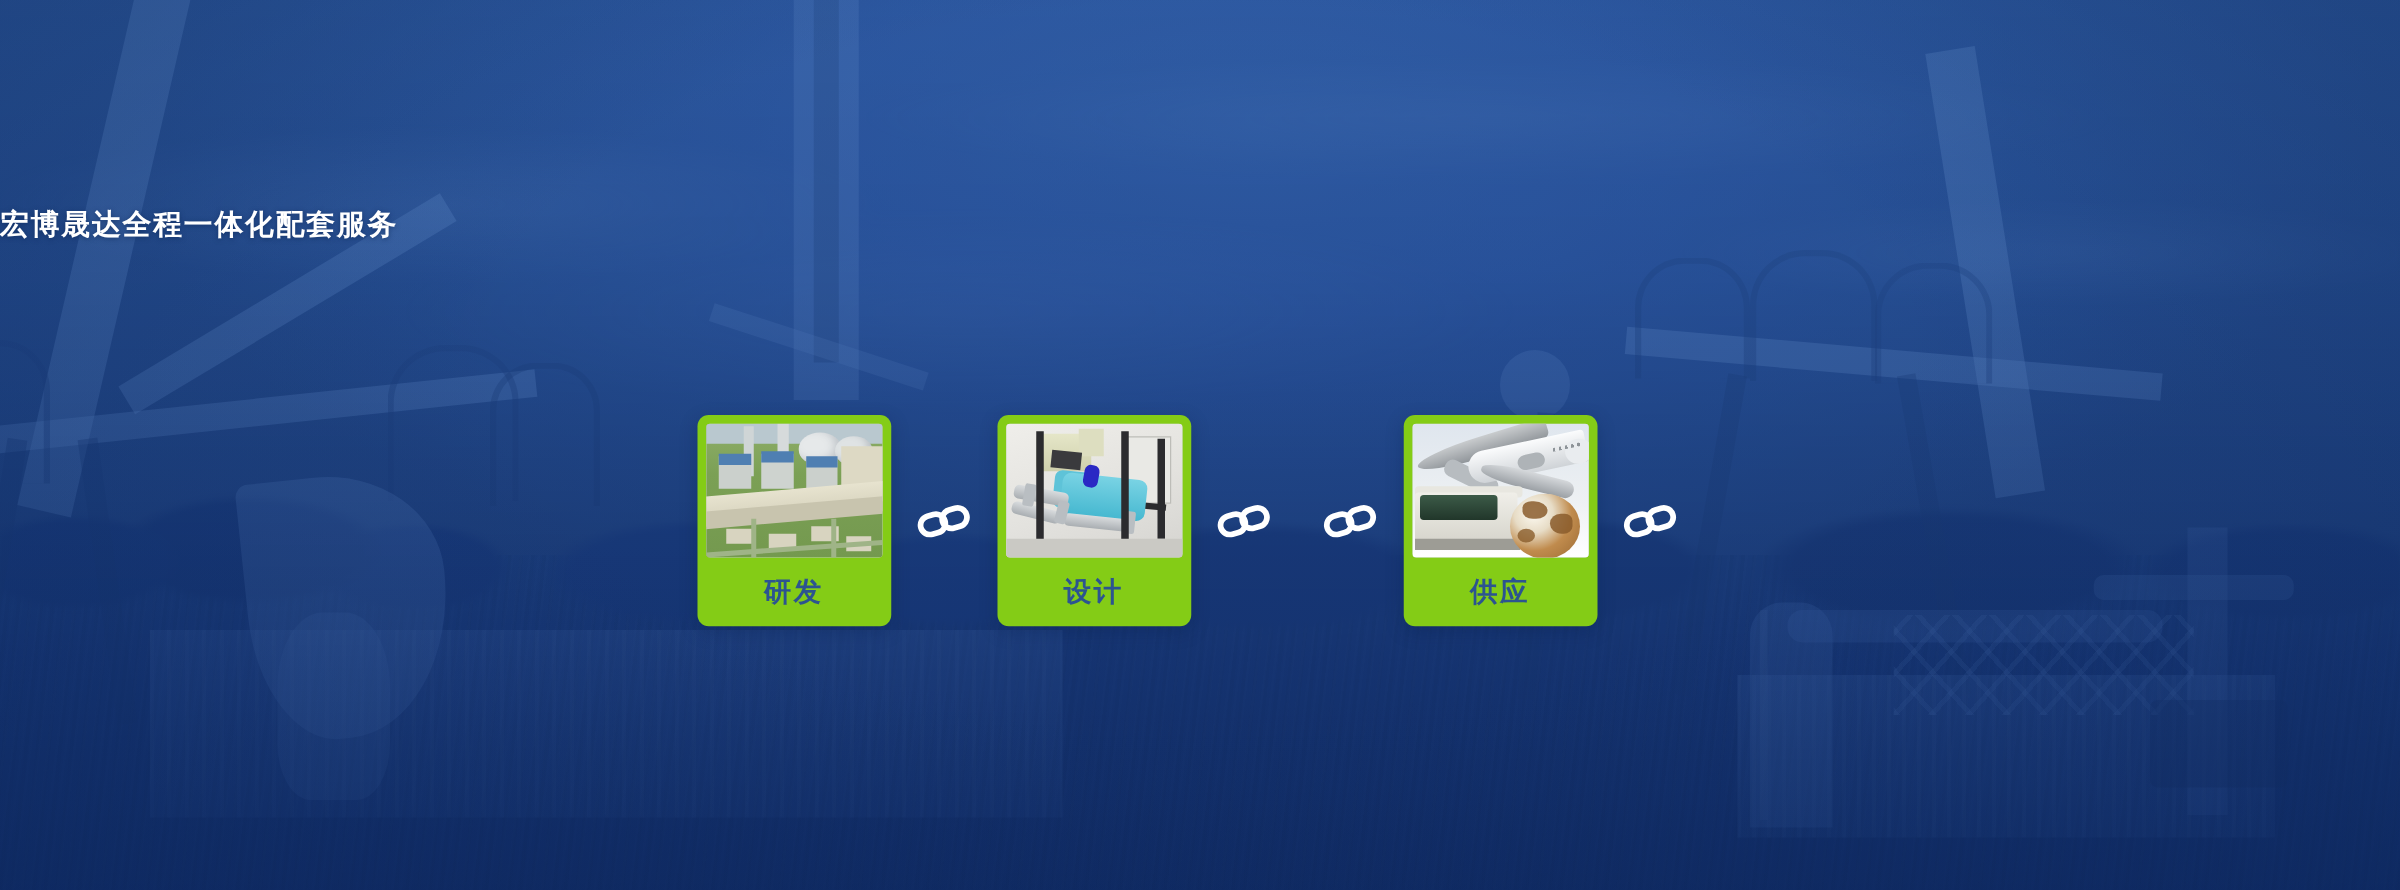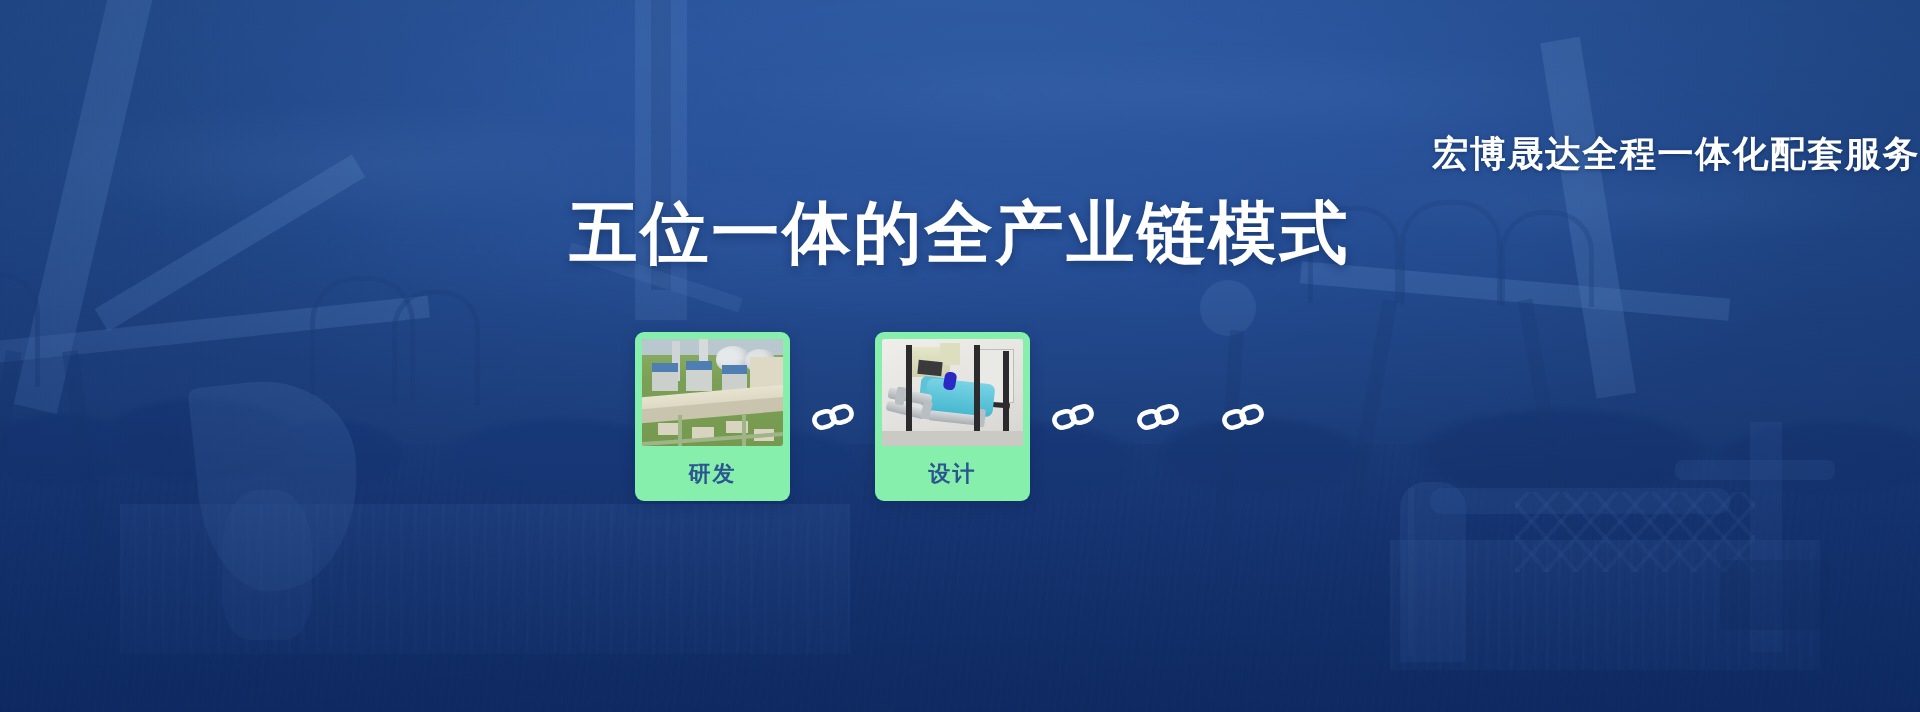--- a/index.html
+++ b/index.html
@@ -130,41 +130,41 @@
   
   .bg-vig{
     position:absolute;inset:0;
     background:radial-gradient(ellipse 1250px 620px at 50% 40%, rgba(0,0,0,0) 45%, rgba(11,40,95,.32) 100%);
   }
 
   
   .content{position:absolute;inset:0;}
 
   .subtitle{
-    position:absolute;left:0;right:0;top:130px;
-    text-align:right;color:#ffffff;
-    font-size:36px;font-weight:bold;letter-spacing:1.5px;
+    position:absolute;left:0;right:0;top:164px;
+    text-align:left;color:#ffffff;
+    font-size:23px;font-weight:bold;letter-spacing:1.5px;
     text-shadow:0 1px 4px rgba(8,32,78,.55);
     white-space:nowrap;
   }
   .maintitle{
     position:absolute;left:0;right:0;top:196px;
     text-align:center;color:#ffffff;
     font-size:68px;font-weight:bold;letter-spacing:3px;line-height:1.08;
     text-shadow:0 3px 10px rgba(8,30,76,.45);
     white-space:nowrap;
   }
 
   
   .strip{
     position:absolute;left:0;right:0;top:332px;
     display:flex;justify-content:center;align-items:flex-start;
   }
   .card{
-    width:155px;height:169px;background:#86efac;border-radius:9px;
+    width:155px;height:169px;background:#84cc16;border-radius:9px;
     box-shadow:0 4px 14px rgba(8,30,76,.28);
     padding:7px 7px 0 7px;box-sizing:border-box;
     display:flex;flex-direction:column;align-items:center;
     flex:0 0 auto;
   }
   .card .thumb{
     width:141px;height:107px;border-radius:3px;overflow:hidden;position:relative;
     background:#cfd6da;
   }
   .card .cap{
@@ -348,21 +348,20 @@
     </div>
 
     <div class="bg-wash"></div>
     <div class="bg-wash2"></div>
     <div class="bg-vig"></div>
   </div>
 
   <div class="content">
 
     <div class="subtitle">宏博晟达全程一体化配套服务</div>
-    <div class="maintitle">五位一体的全产业链模式</div>
 
     <div class="strip">
 
       <div class="card">
         <div class="thumb">
           <div class="ph ph-plant">
             <div class="sky"></div>
             <div class="stack1"></div>
               <div class="stack2"></div>
             <div class="dome1"></div>
@@ -435,20 +434,42 @@
 
       <div class="linker">
         <svg class="chain" width="44" height="26" viewBox="0 0 44 26">
           <g fill="none" stroke="#ffffff" stroke-width="4.6" stroke-linecap="round" transform="rotate(-16 22 13)">
             <rect x="3" y="5.5" width="20" height="15" rx="7.5" ry="7.5"></rect>
             <rect x="21" y="5.5" width="20" height="15" rx="7.5" ry="7.5"></rect>
           </g>
         </svg>
       </div>
 
+      <div class="card">
+        <div class="thumb">
+          <div class="ph ph-logi">
+            <div class="wing1"></div>
+            <div class="tail"></div>
+            <div class="fuse"></div>
+            <div class="wing2"></div>
+            <div class="eng"></div>
+            <div class="nose"></div>
+            <div class="win"></div>
+            <div class="cabr"></div>
+            <div class="truck"></div>
+            <div class="cabw"></div>
+            <div class="bump"></div>
+            <div class="globe"></div>
+            <div class="gl1"></div>
+              <div class="gl2"></div>
+              <div class="gl3"></div>
+          </div>
+        </div>
+        <div class="cap">供应</div>
+      </div>
 
       <div class="linker">
         <svg class="chain" width="44" height="26" viewBox="0 0 44 26">
           <g fill="none" stroke="#ffffff" stroke-width="4.6" stroke-linecap="round" transform="rotate(-16 22 13)">
             <rect x="3" y="5.5" width="20" height="15" rx="7.5" ry="7.5"></rect>
             <rect x="21" y="5.5" width="20" height="15" rx="7.5" ry="7.5"></rect>
           </g>
         </svg>
       </div>
 

